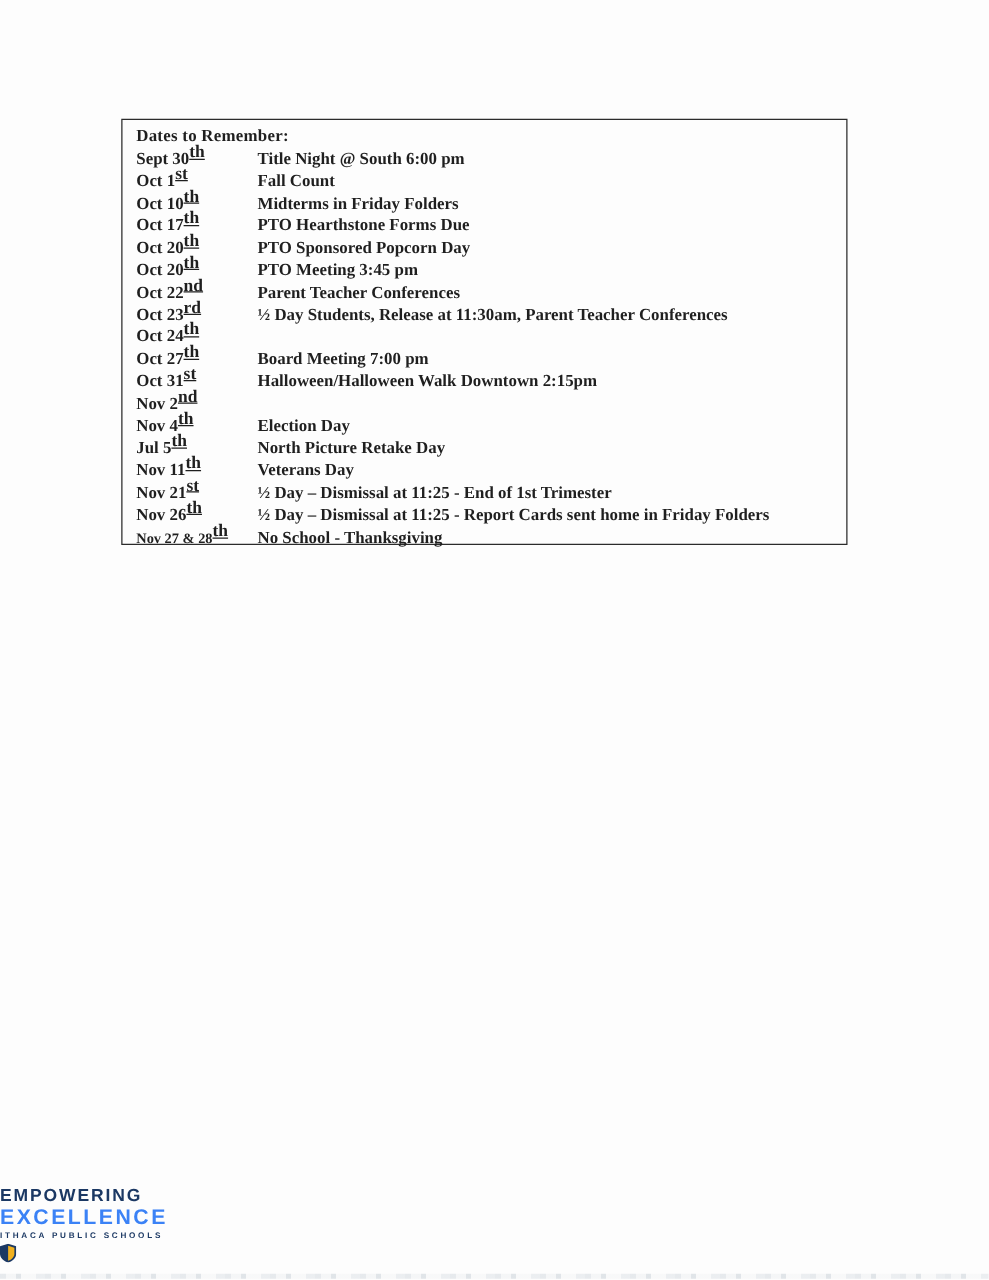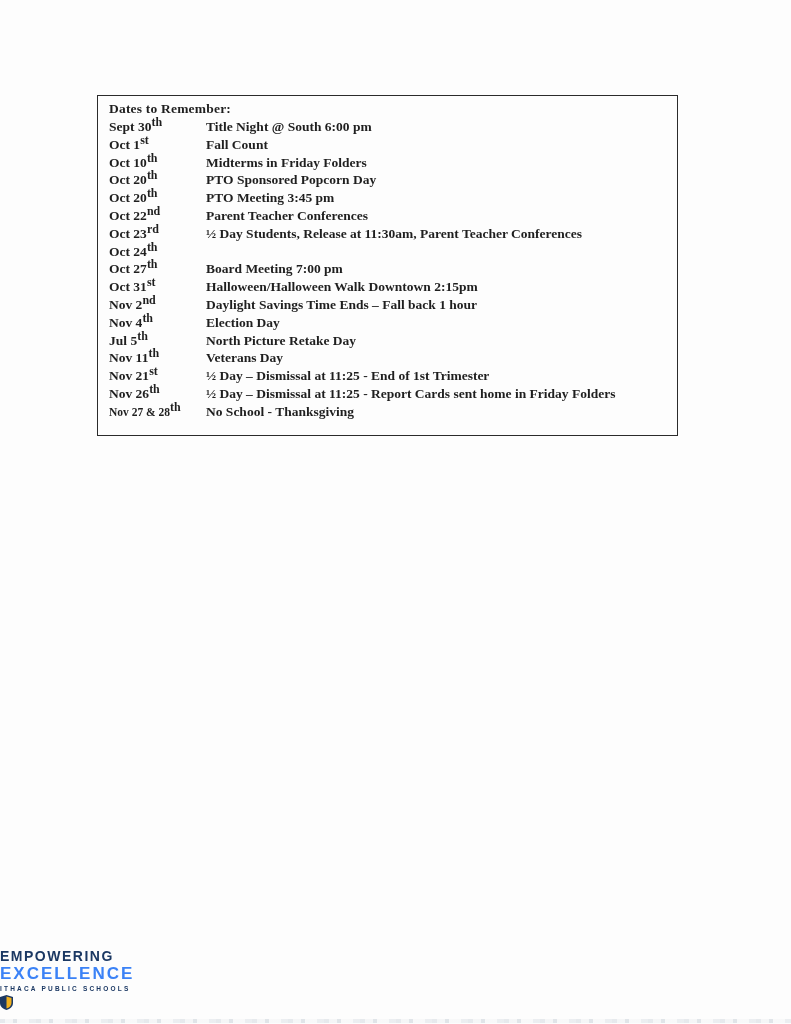--- a/index.html
+++ b/index.html
@@ -51,23 +51,24 @@
     line-height: 17.8px;
     white-space: nowrap;
   }
 
   .date-cell {
     flex: 0 0 97px;
     width: 97px;
   }
 
   .date-cell sup {
-    font-size: 12px;
+    font-size: 14px;
     line-height: 0;
     vertical-align: super;
+    text-decoration: underline;
   }
 
   .event-cell {
     flex: 1 1 auto;
   }
 
   
   .date-row:last-child .date-cell {
     font-size: 11.5px;
   }
@@ -136,20 +137,24 @@
         </div>
         <div class="date-row">
           <span class="date-cell"><span>Oct 1</span><sup>st</sup></span>
           <span class="event-cell">Fall Count</span>
         </div>
         <div class="date-row">
           <span class="date-cell"><span>Oct 10</span><sup>th</sup></span>
           <span class="event-cell">Midterms in Friday Folders</span>
         </div>
         <div class="date-row">
+          <span class="date-cell"><span>Oct 17</span><sup>th</sup></span>
+          <span class="event-cell">PTO Hearthstone Forms Due</span>
+        </div>
+        <div class="date-row">
           <span class="date-cell"><span>Oct 20</span><sup>th</sup></span>
           <span class="event-cell">PTO Sponsored Popcorn Day</span>
         </div>
         <div class="date-row">
           <span class="date-cell"><span>Oct 20</span><sup>th</sup></span>
           <span class="event-cell">PTO Meeting 3:45 pm</span>
         </div>
         <div class="date-row">
           <span class="date-cell"><span>Oct 22</span><sup>nd</sup></span>
           <span class="event-cell">Parent Teacher Conferences</span>
@@ -164,21 +169,20 @@
         <div class="date-row">
           <span class="date-cell"><span>Oct 27</span><sup>th</sup></span>
           <span class="event-cell">Board Meeting 7:00 pm</span>
         </div>
         <div class="date-row">
           <span class="date-cell"><span>Oct 31</span><sup>st</sup></span>
           <span class="event-cell">Halloween/Halloween Walk Downtown 2:15pm</span>
         </div>
         <div class="date-row">
           <span class="date-cell"><span>Nov 2</span><sup>nd</sup></span>
-          <span class="event-cell">Daylight Savings Time Ends – Fall back 1 hour</span>
         </div>
         <div class="date-row">
           <span class="date-cell"><span>Nov 4</span><sup>th</sup></span>
           <span class="event-cell">Election Day</span>
         </div>
         <div class="date-row">
           <span class="date-cell"><span>Jul 5</span><sup>th</sup></span>
           <span class="event-cell">North Picture Retake Day</span>
         </div>
         <div class="date-row">

